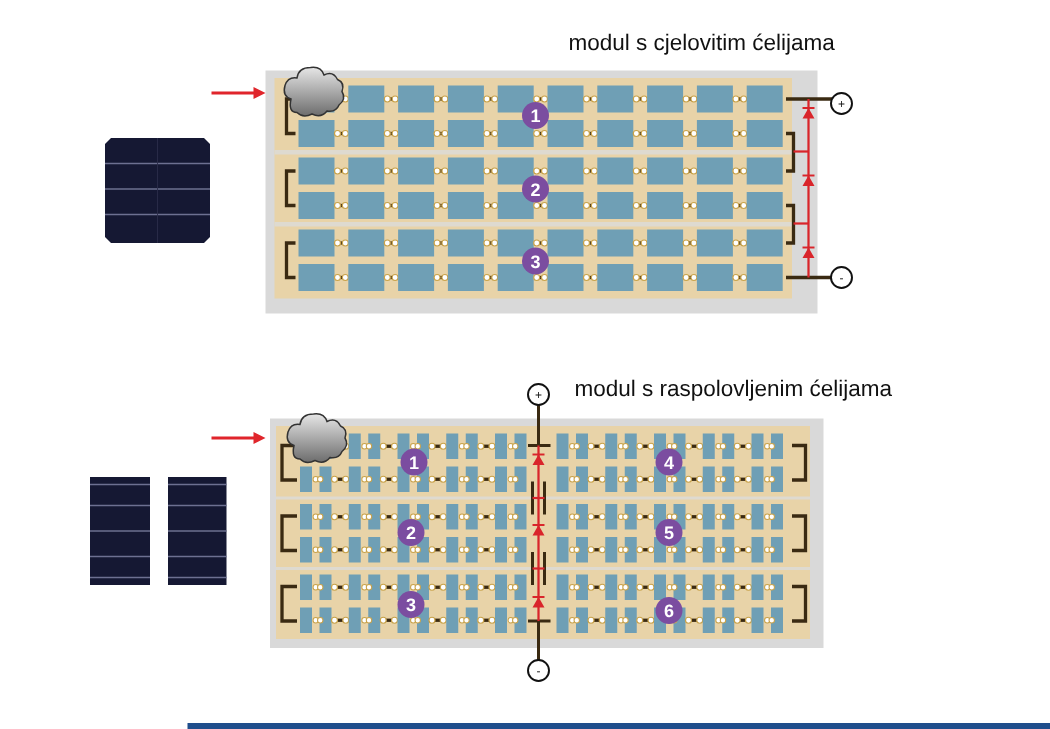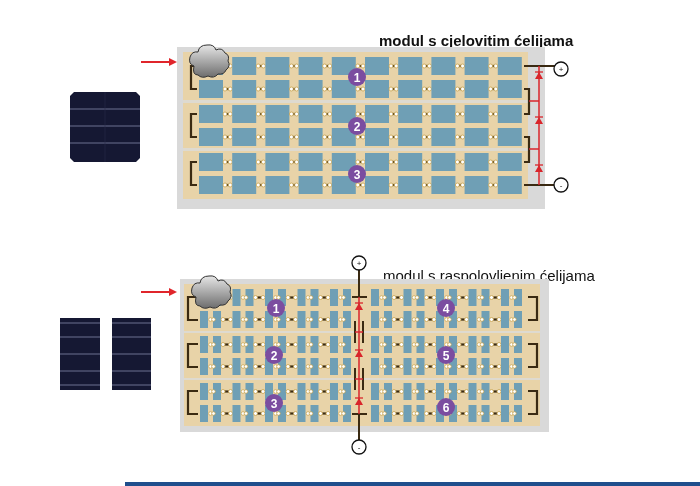--- a/index.html
+++ b/index.html
@@ -1,19 +1,19 @@
 <!DOCTYPE html>
 <html><head>
 <meta charset="utf-8">
 <style>
   html,body{margin:0;padding:0;background:#fff;}
   body{width:700px;height:486px;position:relative;overflow:hidden;font-family:"Liberation Sans",sans-serif;}
   .title{position:absolute;font-size:15px;color:#111;white-space:nowrap;}
-  #t1{left:379px;top:32px;font-weight:bold;}
-  #t2{left:383px;top:267px;}
+  #t1{left:379px;top:20px;}
+  #t2{left:383px;top:251px;}
   svg{position:absolute;left:0;top:0;}
   .footer-bar{position:absolute;left:125px;top:482px;width:575px;height:4px;background:#1f4e8c;}
 </style>
 </head>
 <body>
 
 <div class="title" id="t1">modul s cjelovitim ćelijama</div>
 <div class="title" id="t2">modul s raspolovljenim ćelijama</div>
 
 <svg id="diagram" width="700" height="486" viewBox="0 0 700 486">

